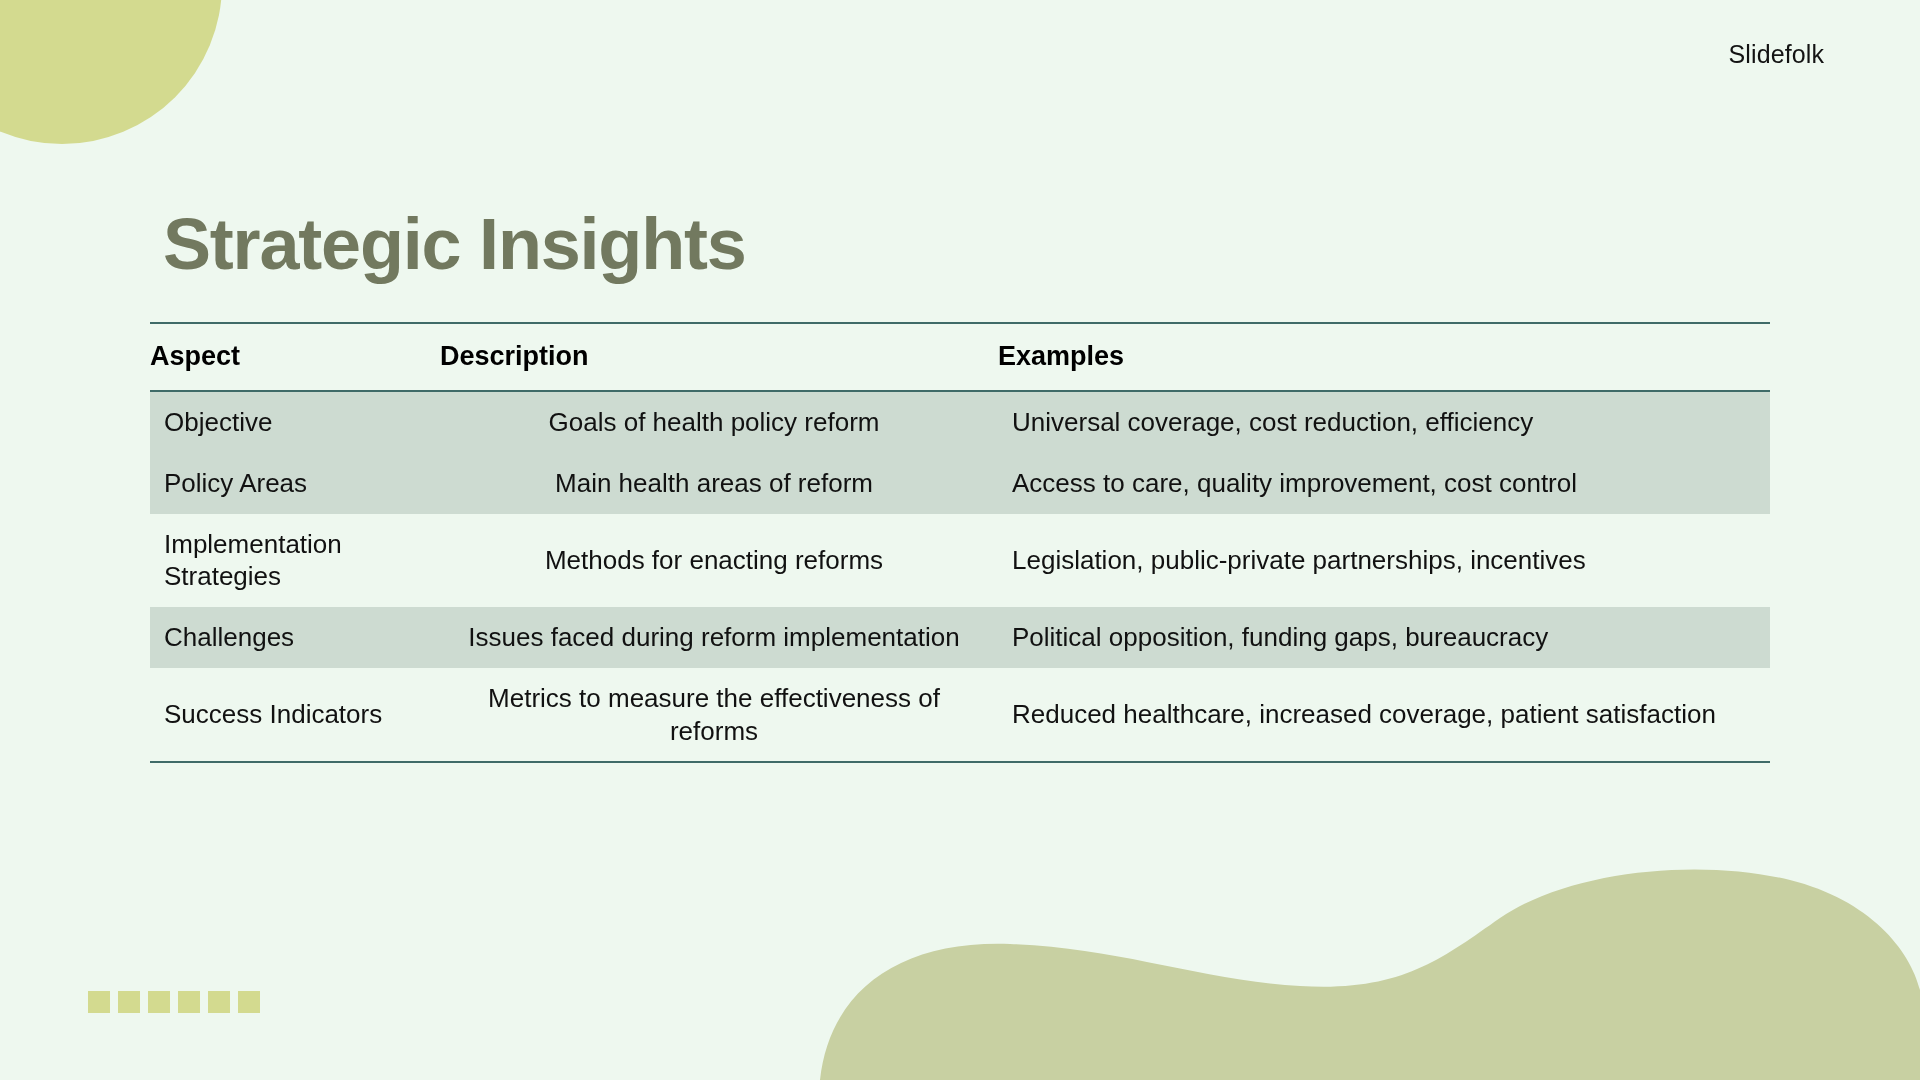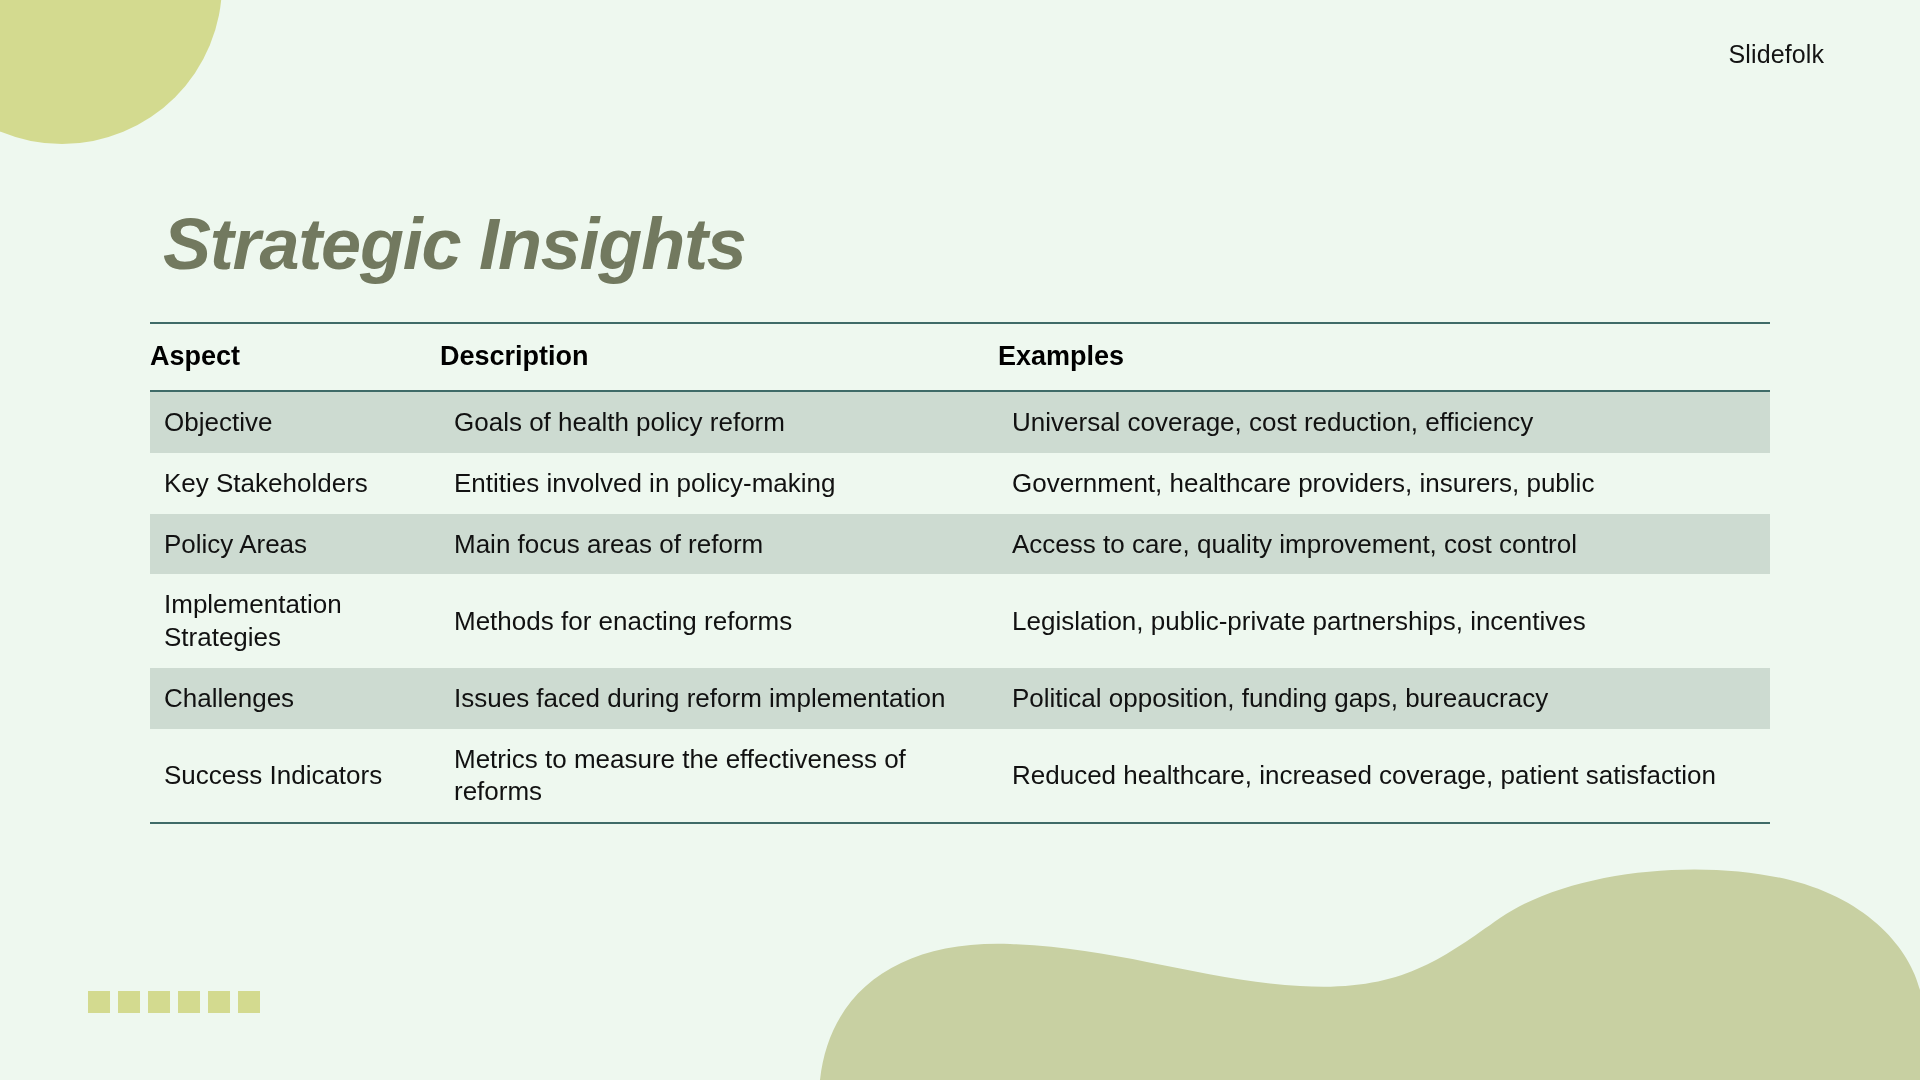--- a/index.html
+++ b/index.html
@@ -35,21 +35,20 @@
     white-space:nowrap;
   }
 
   
   .title{
     position:absolute;left:163px;top:160px;
     font-size:72px;font-weight:bold;
     color:#72795f;letter-spacing:-1.2px;
     line-height:1;
     white-space:nowrap;
-    font-style:italic;
   }
 
   
   .table-wrap{
     position:absolute;left:150px;top:322px;width:1620px;
   }
   .rule{height:2px;background:#3f6b68;width:100%;}
 
   table.data{
     border-collapse:collapse;width:1620px;table-layout:fixed;
@@ -67,21 +66,21 @@
     background:transparent;
   }
   table.data tbody td{
     padding:14px 0;
     vertical-align:middle;
     line-height:1.26;
     font-weight:400;
   }
   table.data tbody tr.shaded td{background:#cddbd1;}
   table.data tbody td.col1{padding-left:14px;padding-right:16px;}
-  table.data tbody td.col2{padding-left:14px;padding-right:24px;}
+  table.data tbody td.col2{padding-left:14px;padding-right:24px;text-align:center;}
   table.data tbody td.col3{padding-left:14px;padding-right:14px;margin-top:19px;}
   table.data tbody tr:last-child td{border-bottom:none;}
   .tbl-bottom-rule{height:2px;background:#3f6b68;width:1620px;}
 </style>
 </head>
 <body>
 
 <div class="slide">
 
   <div class="deco-circle"></div>
@@ -111,28 +110,23 @@
           <th>Description</th>
           <th>Examples</th>
         </tr>
       </thead>
       <tbody>
           <tr class="shaded">
             <td class="col1">Objective</td>
             <td class="col2">Goals of health policy reform</td>
             <td class="col3">Universal coverage, cost reduction, efficiency</td>
           </tr>
-          <tr>
-            <td class="col1">Key Stakeholders</td>
-            <td class="col2">Entities involved in policy-making</td>
-            <td class="col3">Government, healthcare providers, insurers, public</td>
-          </tr>
           <tr class="shaded">
             <td class="col1">Policy Areas</td>
-            <td class="col2">Main focus areas of reform</td>
+            <td class="col2">Main health areas of reform</td>
             <td class="col3">Access to care, quality improvement, cost control</td>
           </tr>
           <tr>
             <td class="col1">Implementation Strategies</td>
             <td class="col2">Methods for enacting reforms</td>
             <td class="col3">Legislation, public-private partnerships, incentives</td>
           </tr>
           <tr class="shaded">
             <td class="col1">Challenges</td>
             <td class="col2">Issues faced during reform implementation</td>

